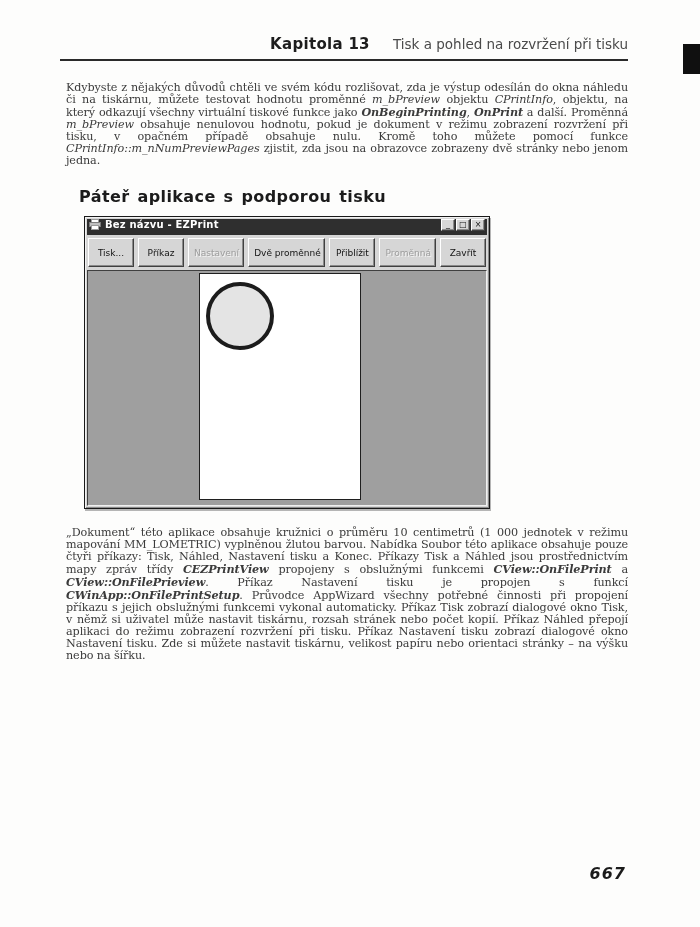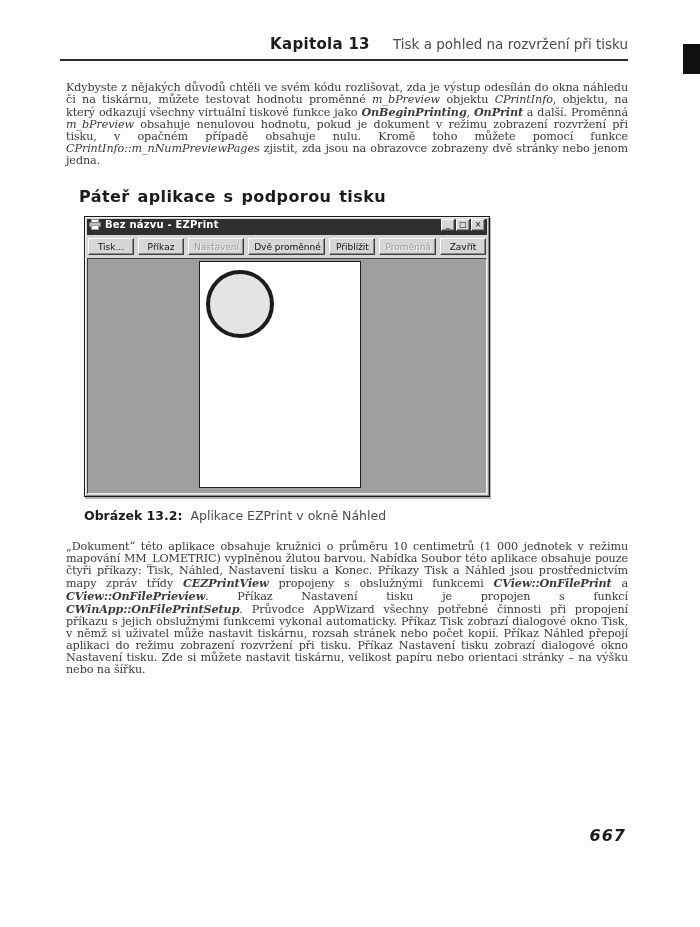--- a/index.html
+++ b/index.html
@@ -51,21 +51,21 @@
   .win-btn{
     width:14px; height:12px; background:var(--chrome); border:none; font-size:8px; line-height:10px;
     color:#111; padding:0; cursor:default;
     border-top:1px solid #fff; border-left:1px solid #fff;
     border-right:1px solid #404040; border-bottom:1px solid #404040;
     box-shadow:inset -1px -1px 0 #8a8a8a;
     font-family:"DejaVu Sans", sans-serif;
   }
   .toolbar{display:flex; gap:4px; padding:3px 1px 2px 1px; background:var(--chrome);}
   .tb-btn{
-    height:17px; min-width:46px; padding:0 5px; background:var(--chrome);
+    height:29px; min-width:46px; padding:0 5px; background:var(--chrome);
     font-family:"DejaVu Sans", sans-serif; font-size:9px; color:#141414; line-height:12px;
     border-top:1px solid #fff; border-left:1px solid #fff;
     border-right:1px solid #404040; border-bottom:1px solid #404040;
     box-shadow:inset -1px -1px 0 #8a8a8a; white-space:nowrap; cursor:default;
   }
   .tb-btn.disabled{color:#9d9d9d; text-shadow:1px 1px 0 #f4f4f4;}
   .preview-area{
     position:relative; height:236px; margin-top:1px; background:var(--preview-bg);
     border-top:1px solid #404040; border-left:1px solid #404040;
     border-right:1px solid #f0f0f0; border-bottom:1px solid #f0f0f0;
@@ -77,21 +77,21 @@
   .circle{
     position:absolute; left:6px; top:8px; width:68px; height:68px;
     border-radius:50%; border:4px solid var(--circle-stroke); background:var(--circle-fill);
   }
   
   .caption{margin:11px 0 0 18px; font-family:"DejaVu Sans", sans-serif; font-size:12.5px;}
   .caption .cap-label{font-weight:800; color:#1c1c1c;}
   .caption .cap-text{color:#4e4e4e; margin-left:4px;}
   
   .page-number{
-    position:absolute; right:74px; top:826px;
+    position:absolute; right:74px; top:864px;
     font-family:"DejaVu Sans", sans-serif; font-weight:800; font-style:italic;
     font-size:16px; color:#1b1b1b; letter-spacing:1px;
   }
 </style>
 </head>
 <body>
 
 <div class="page">
 
   <div class="header-line">
@@ -135,24 +135,20 @@
             <button class="tb-btn">Zavřít</button>
           </div>
         <div class="preview-area">
           <div class="preview-page">
             <div class="circle"></div>
           </div>
         </div>
       </div>
     </figure>
 
-    <p class="caption">
-      <span class="cap-label">Obrázek 13.2:</span>
-      <span class="cap-text">Aplikace EZPrint v  okně Náhled</span>
-    </p>
 
     <p class="body-text p3"><span>„Dokument“ této aplikace obsahuje kružnici o průměru 10 centimetrů (1 000 jednotek v režimu mapování MM_LOMETRIC) vyplněnou žlutou barvou. Nabídka Soubor této aplikace obsahuje pouze čtyři příkazy: Tisk, Náhled, Nastavení tisku a Konec. Příkazy Tisk a Náhled jsou prostřednictvím mapy zpráv třídy </span><span class="it bd">CEZPrintView</span><span> propojeny s obslužnými funkcemi </span><span class="it bd">CView::OnFilePrint</span><span> a </span><span class="it bd">CView::OnFilePrieview</span><span>. Příkaz Nastavení tisku je propojen s funkcí </span><span class="it bd">CWinApp::OnFilePrintSetup</span><span>. Průvodce AppWizard všechny potřebné činnosti při propojení příkazu s  jejich obslužnými funkcemi vykonal automaticky. Příkaz Tisk zobrazí dialogové okno Tisk, v němž si uživatel může nastavit tiskárnu, rozsah stránek nebo počet kopií. Příkaz Náhled přepojí aplikaci do režimu zobrazení rozvržení při tisku. Příkaz Nastavení tisku zobrazí dialogové okno Nastavení tisku. Zde si můžete nastavit tiskárnu, velikost papíru nebo orientaci stránky – na výšku nebo na šířku.</span></p>
 
 
   </div>
 
   <div class="page-number">667</div>
 
 </div>
 

